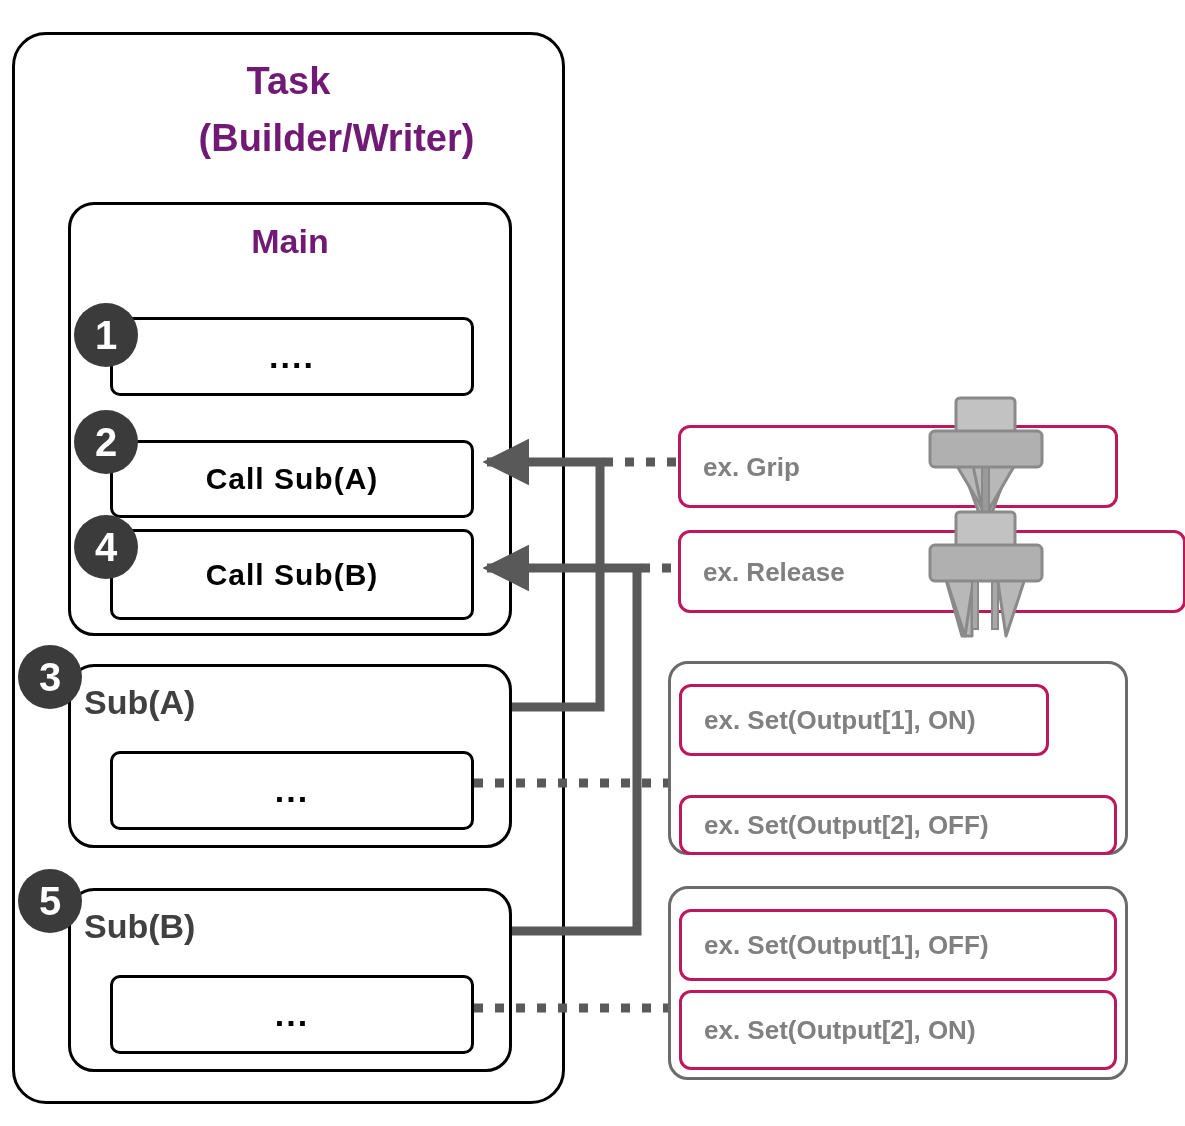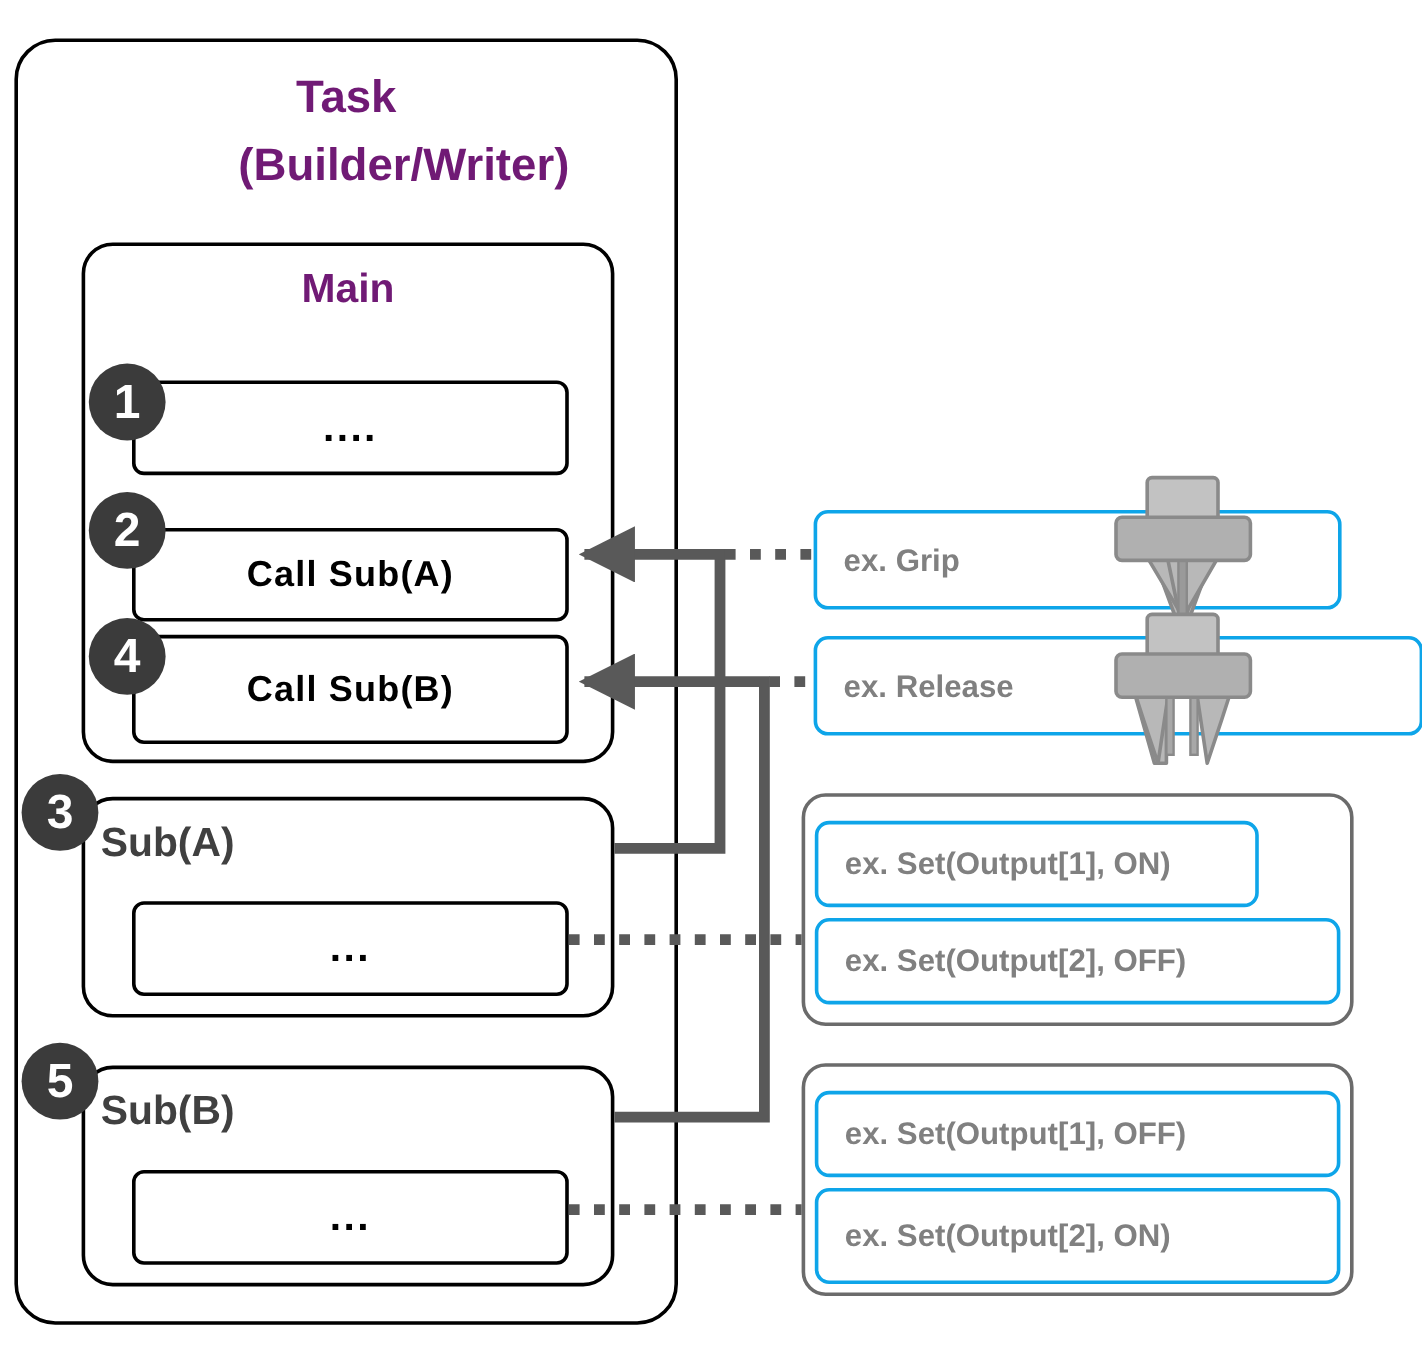--- a/index.html
+++ b/index.html
@@ -21,21 +21,21 @@
   
   .rbox {
     position: absolute;
     box-sizing: border-box;
     background: #ffffff;
   }
   .blk {            
     border: 3px solid #000000;
   }
   .gry {            
-    border: 3px solid #0ea5e9;
+    border: 3px solid #be185d;
   }
   .gry2 {
     border: 3px solid #6b6b6b;
   }
   .lbl {
     position: absolute;
     font-weight: bold;
     color: #404040;
     white-space: nowrap;
   }
@@ -214,21 +214,21 @@
       <rect x="930" y="545" width="112" height="36" rx="5" fill="#b0b0b0" stroke="#8a8a8a" stroke-width="3"></rect>
     </g>
   </svg>
 
   <div class="rbox gry2" style="left:668px; top:661px; width:460px; height:194px; border-radius:20px;"></div>
 
   <div class="rbox gry" style="left:679px; top:684px; width:370px; height:72px; border-radius:12px;">
     <div class="ex-text">ex. Set(Output[1], ON)</div>
   </div>
 
-  <div class="rbox gry" style="left:679px; top:765px; width:438px; height:72px; border-radius:12px;padding-left:28px;">
+  <div class="rbox gry" style="left:679px; top:795px; width:438px; height:60px; border-radius:12px;padding-left:28px;">
     <div class="ex-text">ex. Set(Output[2], OFF)</div>
   </div>
 
   <div class="rbox gry2" style="left:668px; top:886px; width:460px; height:194px; border-radius:20px;"></div>
 
   <div class="rbox gry" style="left:679px; top:909px; width:438px; height:72px; border-radius:12px;">
     <div class="ex-text">ex. Set(Output[1], OFF)</div>
   </div>
 
   <div class="rbox gry" style="left:679px; top:990px; width:438px; height:80px; border-radius:12px;">

